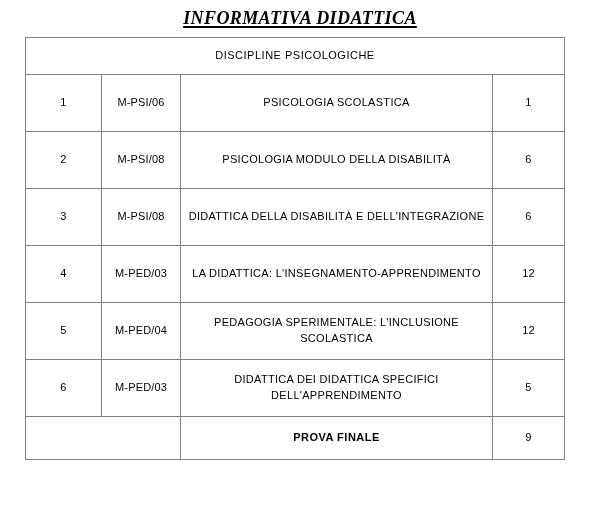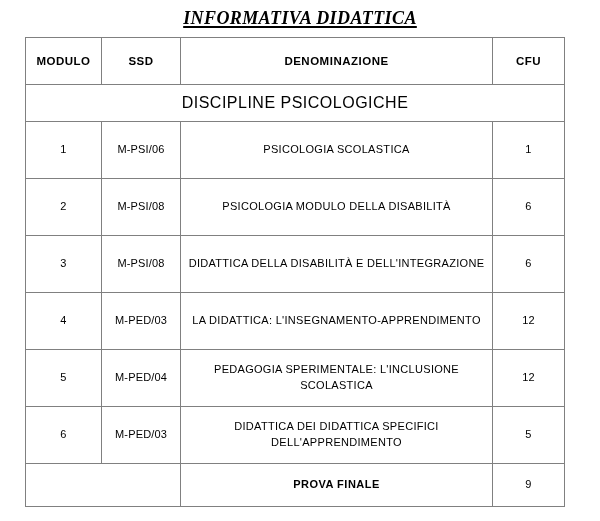--- a/index.html
+++ b/index.html
@@ -65,21 +65,21 @@
   .col-cfu    { width: 72px; }
 
   tr.head-row td {
     height: 42px;
     font-weight: bold;
     font-size: 11.5px;
     letter-spacing: 0.5px;
   }
   tr.section-row td {
     height: 32px;
-    font-size: 16px;
+    font-size: 11px;
     letter-spacing: 0.5px;
     margin-top: 44px;
   }
   tr.module-row td {
     height: 52px;
   }
   tr.module-row td.denom {
     letter-spacing: 0.3px;
     margin-left: 46px;
   }
@@ -102,26 +102,20 @@
   <div class="table-wrap">
     <table class="info-table">
       <colgroup>
         <col class="col-modulo">
         <col class="col-ssd">
         <col class="col-denom">
         <col class="col-cfu">
       </colgroup>
       <tbody>
 
-        <tr class="head-row">
-          <td>MODULO</td>
-          <td>SSD</td>
-          <td>DENOMINAZIONE</td>
-          <td>CFU</td>
-        </tr>
 
         <tr class="section-row">
           <td colspan="4">DISCIPLINE PSICOLOGICHE</td>
         </tr>
 
         <tr class="module-row">
           <td class="modulo">1</td>
           <td class="ssd">M-PSI/06</td>
           <td class="denom">PSICOLOGIA SCOLASTICA</td>
           <td class="cfu-val">1</td>

